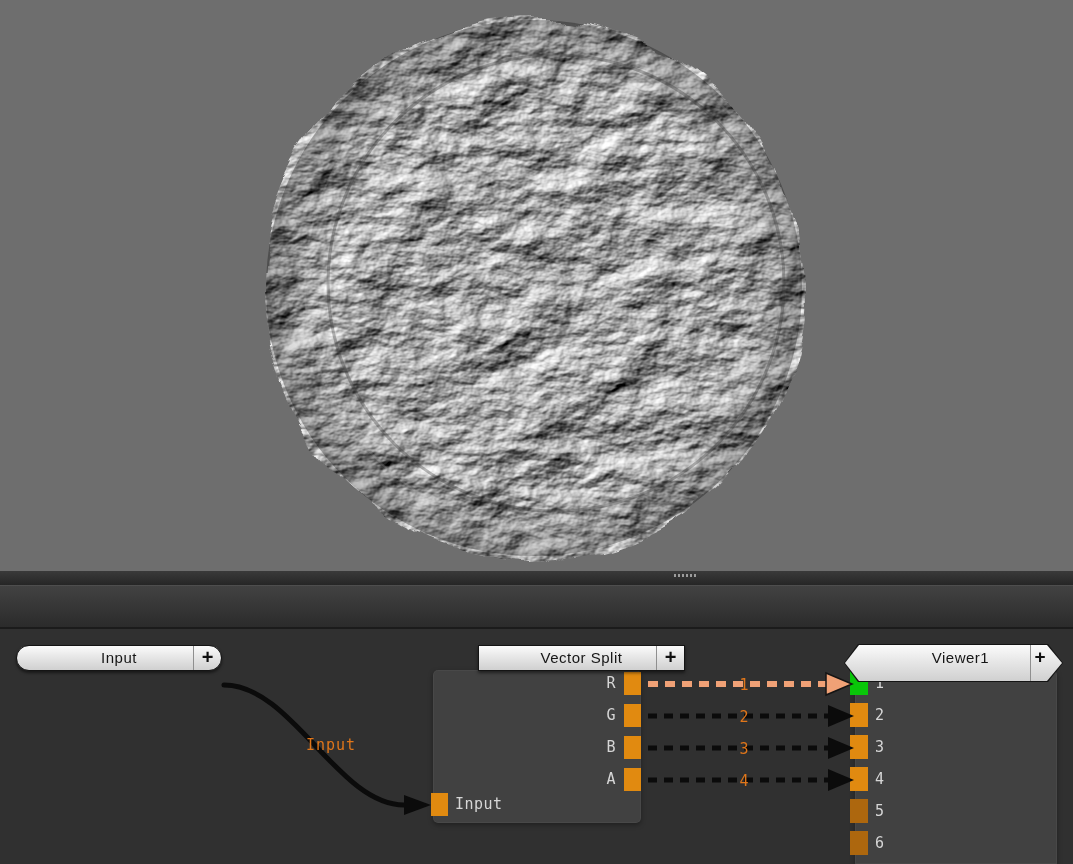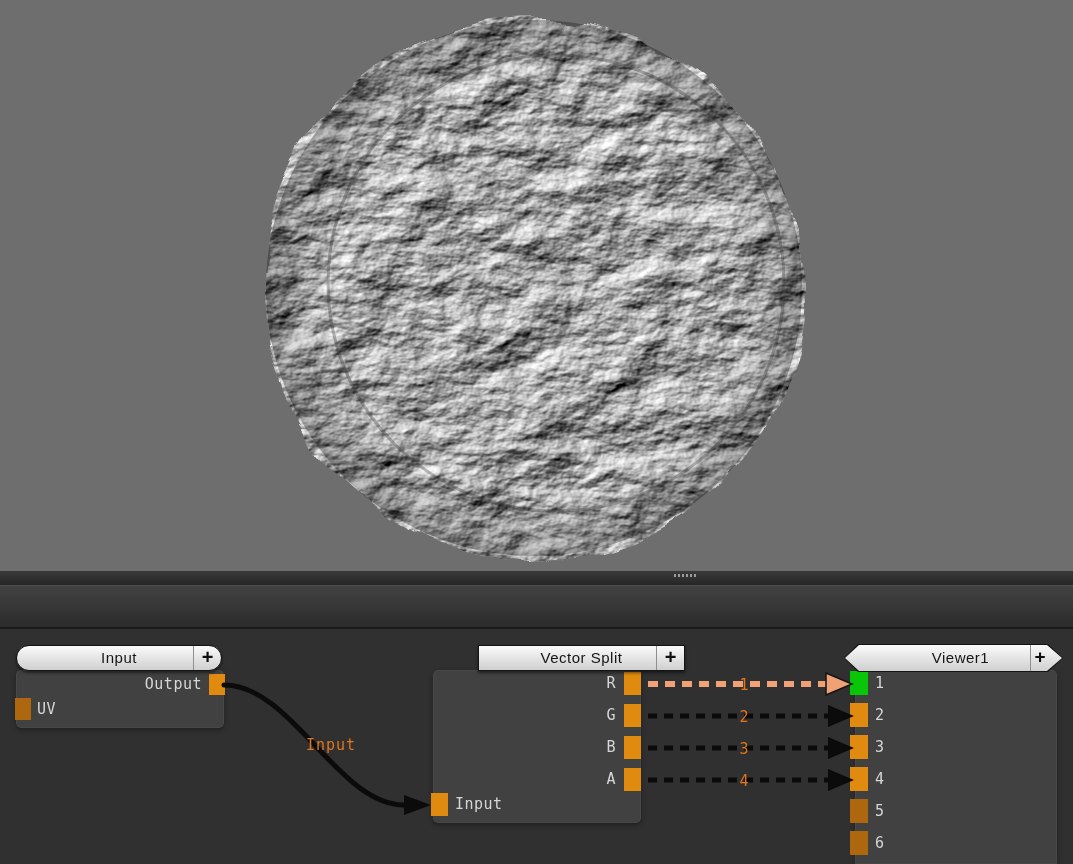--- a/index.html
+++ b/index.html
@@ -30,21 +30,21 @@
        border:1px solid #141414;box-shadow:0 2px 3px rgba(0,0,0,.5);}
   .hdr .title{position:absolute;inset:0;text-align:center;line-height:24px;
        font-size:15px;letter-spacing:.5px;color:#161616;}
   .hdr .plus{position:absolute;top:0;bottom:0;width:28px;right:0;
        border-left:1px solid #8f8f8f;text-align:center;line-height:23px;
        font-size:20px;font-weight:700;color:#101010;cursor:pointer;}
   .hdr.pill{border-radius:13px;}
   .hdr.pill .plus{border-radius:0 13px 13px 0;}
 
   
-  .hexwrap{position:absolute;left:844px;top:15px;width:219px;height:28px;z-index:6;
+  .hexwrap{position:absolute;left:844px;top:15px;width:219px;height:38px;z-index:6;
        background:#141414;filter:drop-shadow(0 2px 2px rgba(0,0,0,.5));
        clip-path:polygon(14px 0,calc(100% - 15px) 0,100% 50%,calc(100% - 15px) 100%,14px 100%,0 50%);}
   .hexin{position:absolute;inset:1px;
        background:linear-gradient(180deg,#fbfbfb,#e9e9e9 40%,#d0d0d0);
        clip-path:polygon(14px 0,calc(100% - 15px) 0,100% 50%,calc(100% - 15px) 100%,14px 100%,0 50%);}
   .hexin .title{position:absolute;inset:0;text-align:center;line-height:26px;
        font-size:15px;letter-spacing:.5px;color:#161616;padding-left:14px;}
   .hexin .plus{position:absolute;top:0;bottom:0;width:19px;right:13px;
        border-left:1px solid #8f8f8f;text-align:center;line-height:24px;
        font-size:19px;font-weight:700;color:#101010;cursor:pointer;}
@@ -93,26 +93,20 @@
     </svg>
   </div>
 
   <div class="splitter">
     <div class="dots"></div>
   </div>
   <div class="band"></div>
 
   <div class="graph">
 
-    <div class="node-body" style="left:16px;top:41px;width:208px;height:58px;">
-      <span class="port bright" style="right:-1px;top:4px;width:16px;height:21px;"></span>
-      <span class="plabel" style="right:22px;top:4px;line-height:21px;">Output</span>
-      <span class="port dim" style="left:-1px;top:28px;width:16px;height:22px;"></span>
-      <span class="plabel" style="left:21px;top:28px;line-height:22px;">UV</span>
-    </div>
     <div class="hdr pill" style="left:16px;top:16px;width:206px;">
       <span class="title">Input</span>
       <span class="plus">+</span>
     </div>
 
     <div class="node-body" style="left:433px;top:41px;width:208px;height:153px;">
       <span class="port bright" style="right:0;top:2px;width:17px;height:23px;"></span>
       <span class="plabel" style="right:25px;top:2px;line-height:23px;">R</span>
       <span class="port bright" style="right:0;top:34px;width:17px;height:23px;"></span>
       <span class="plabel" style="right:25px;top:34px;line-height:23px;">G</span>

